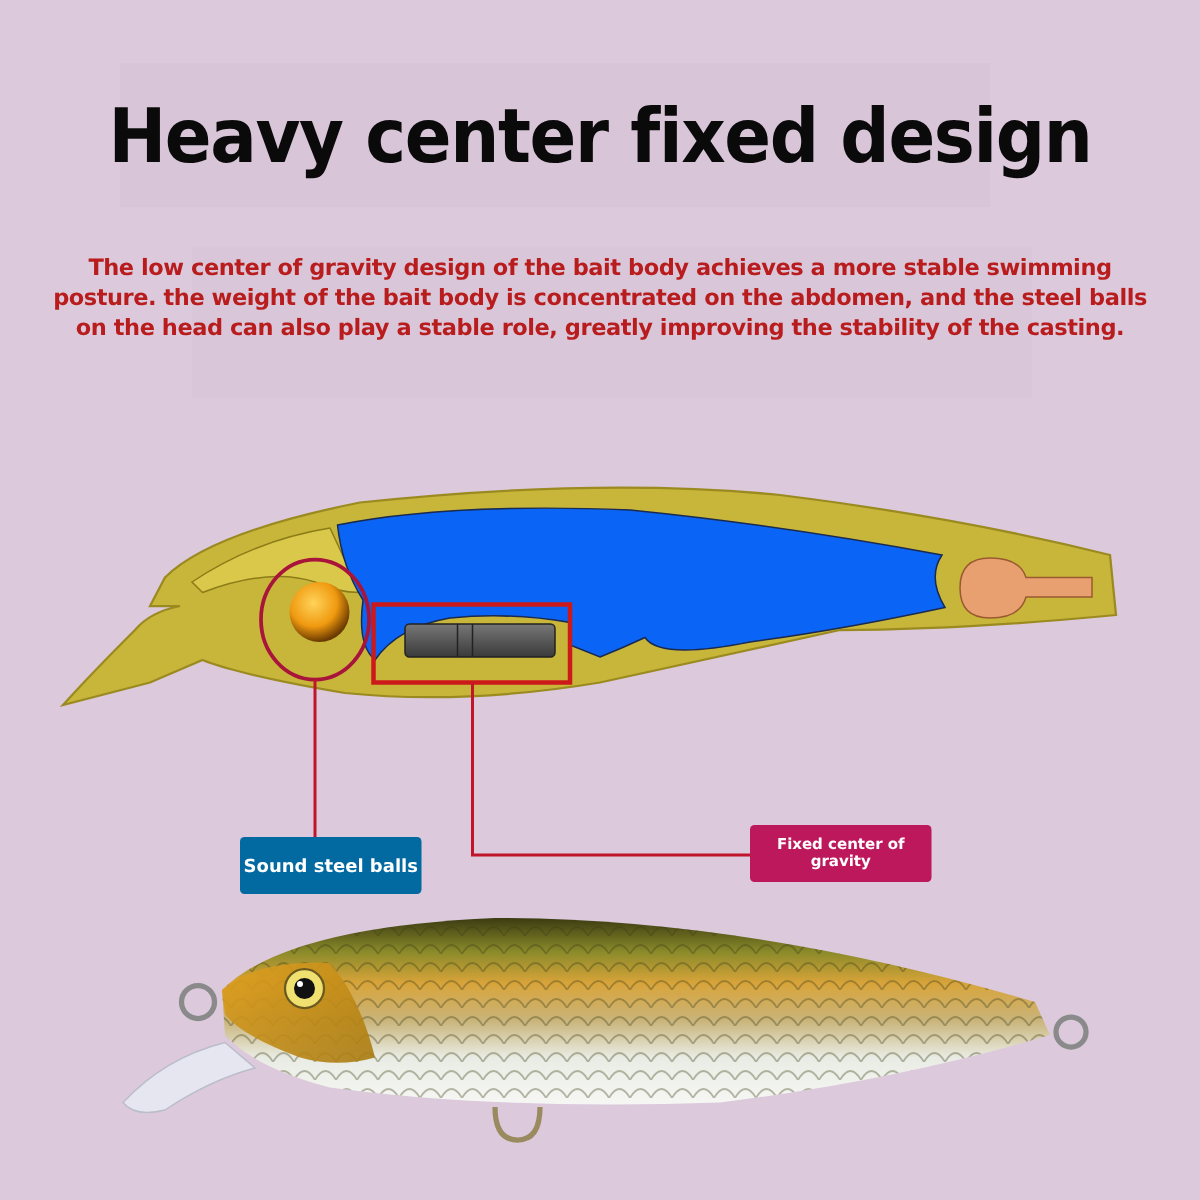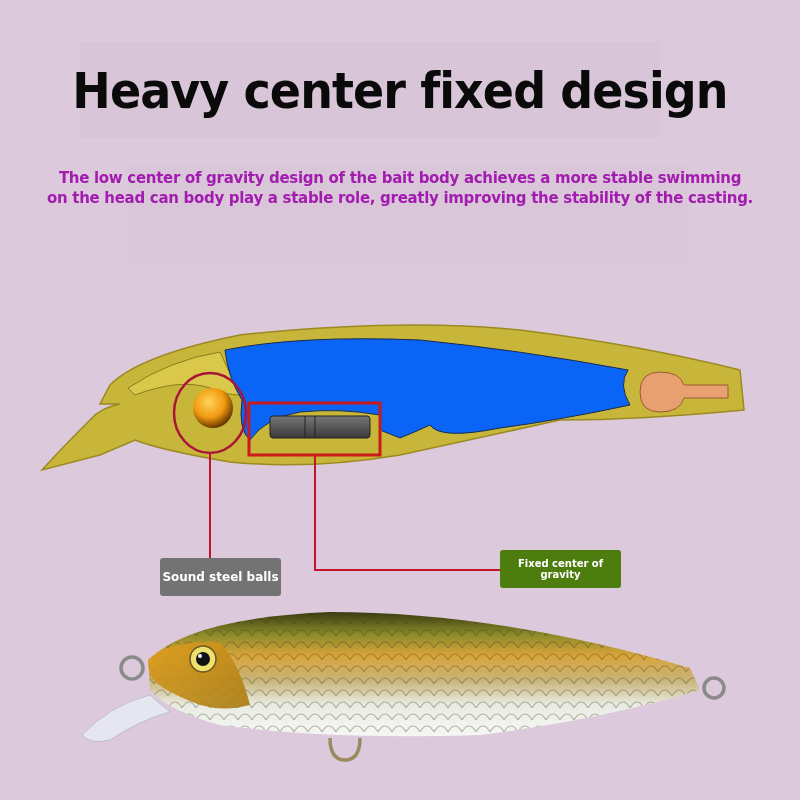--- a/index.html
+++ b/index.html
@@ -1,35 +1,36 @@
 <!DOCTYPE html>
 <html><head>
 <meta charset="utf-8">
 <style>
   html,body{margin:0;padding:0;}
   body{width:800px;height:800px;background:#dcc9dc;position:relative;overflow:hidden;font-family:"DejaVu Sans",sans-serif;}
   .title-band{position:absolute;left:80px;top:42px;width:580px;height:96px;background:#d8c5d8;}
   .title{position:absolute;left:0;top:62px;width:800px;text-align:center;font-family:"DejaVu Sans",sans-serif;font-weight:bold;font-size:50px;color:#0a0a0a;letter-spacing:-1px;transform:scaleX(0.92);}
   .desc-band{position:absolute;left:128px;top:165px;width:560px;height:100px;background:#d9c6d9;}
-  .desc{position:absolute;left:12px;top:168px;width:776px;text-align:center;font-family:"DejaVu Sans",sans-serif;font-weight:bold;font-size:15px;line-height:20px;color:#a21caf;letter-spacing:-0.3px;}
+  .desc{position:absolute;left:12px;top:168px;width:776px;text-align:center;font-family:"DejaVu Sans",sans-serif;font-weight:bold;font-size:15px;line-height:20px;color:#b91c1c;letter-spacing:-0.3px;}
   .diagram{position:absolute;left:0;top:0;width:800px;height:800px;}
   .label{position:absolute;color:#fff;font-family:"DejaVu Sans",sans-serif;font-weight:bold;text-align:center;border-radius:3px;display:flex;align-items:center;justify-content:center;}
-  .label-balls{left:160px;top:558px;width:121px;height:38px;background:#737373;font-size:12px;}
-  .label-gravity{left:500px;top:550px;width:121px;height:38px;background:#4d7c0f;font-size:10px;line-height:11px;}
+  .label-balls{left:160px;top:558px;width:121px;height:38px;background:#0369a1;font-size:12px;}
+  .label-gravity{left:500px;top:550px;width:121px;height:38px;background:#be185d;font-size:10px;line-height:11px;}
 </style>
 </head>
 <body>
 
 <div class="title-band"></div>
 <div class="title">Heavy center fixed design</div>
 
 <div class="desc-band"></div>
 <div class="desc">
   <div>The low center of gravity design of the bait body achieves a more stable swimming</div>
-  <div>on the head can body play a stable role, greatly improving the stability of the casting.</div>
+  <div>posture. the weight of the bait body is concentrated on the abdomen, and the steel balls</div>
+  <div>on the head can also play a stable role, greatly improving the stability of the casting.</div>
 </div>
 
 <svg class="diagram" viewBox="0 0 800 800" xmlns="http://www.w3.org/2000/svg">
   <defs>
     <radialGradient id="ballGrad" cx="40%" cy="35%" r="65%">
       <stop offset="0%" stop-color="#ffd35a"></stop>
       <stop offset="60%" stop-color="#f09a10"></stop>
       <stop offset="100%" stop-color="#6a3a00"></stop>
     </radialGradient>
     <linearGradient id="blockGrad" x1="0" y1="0" x2="0" y2="1">

